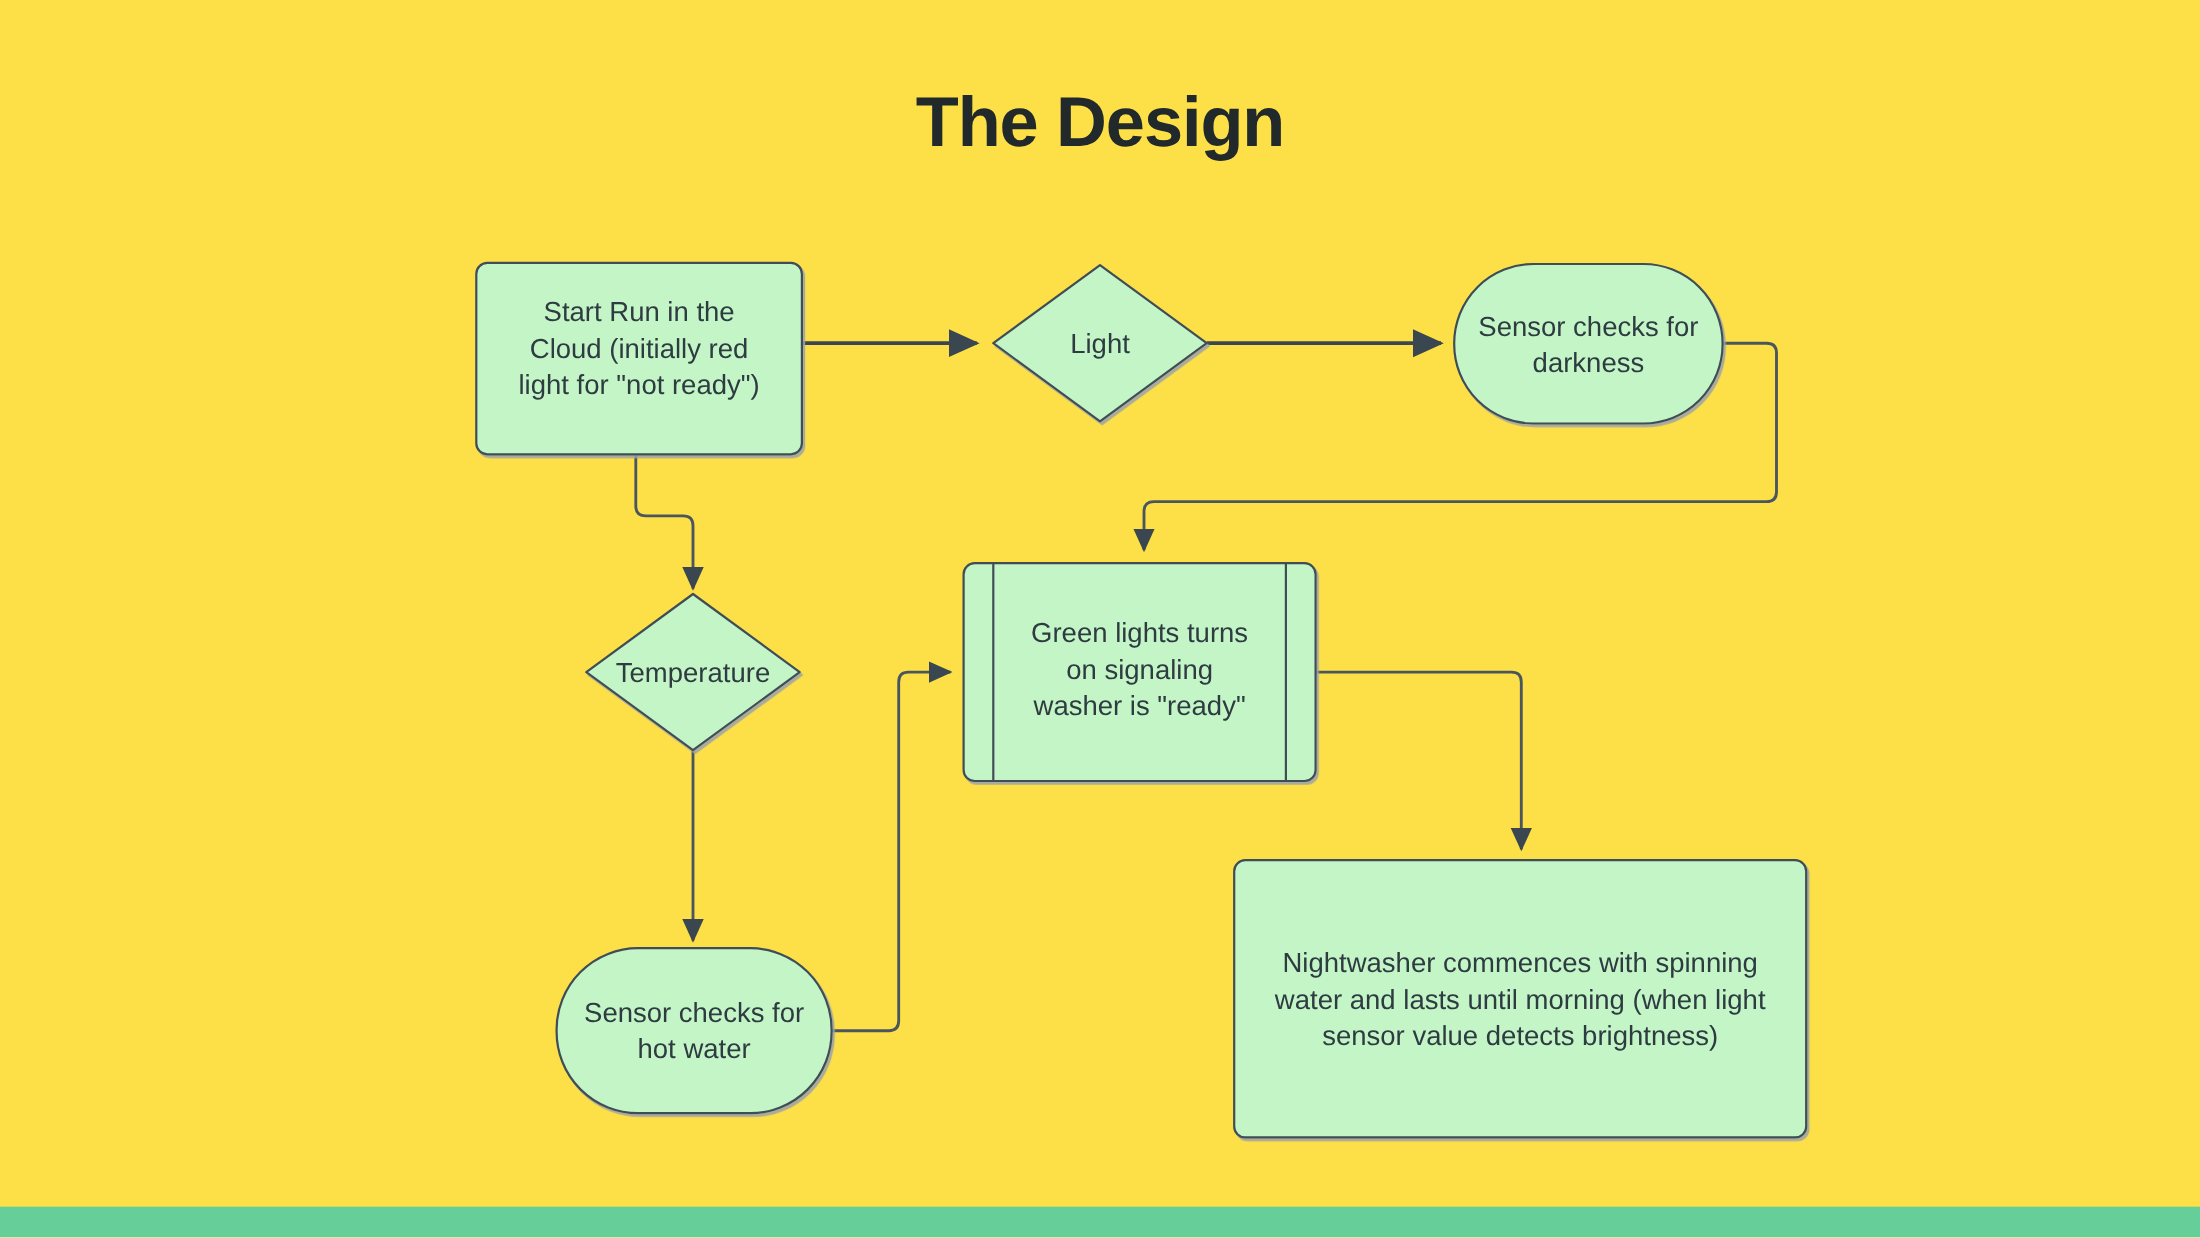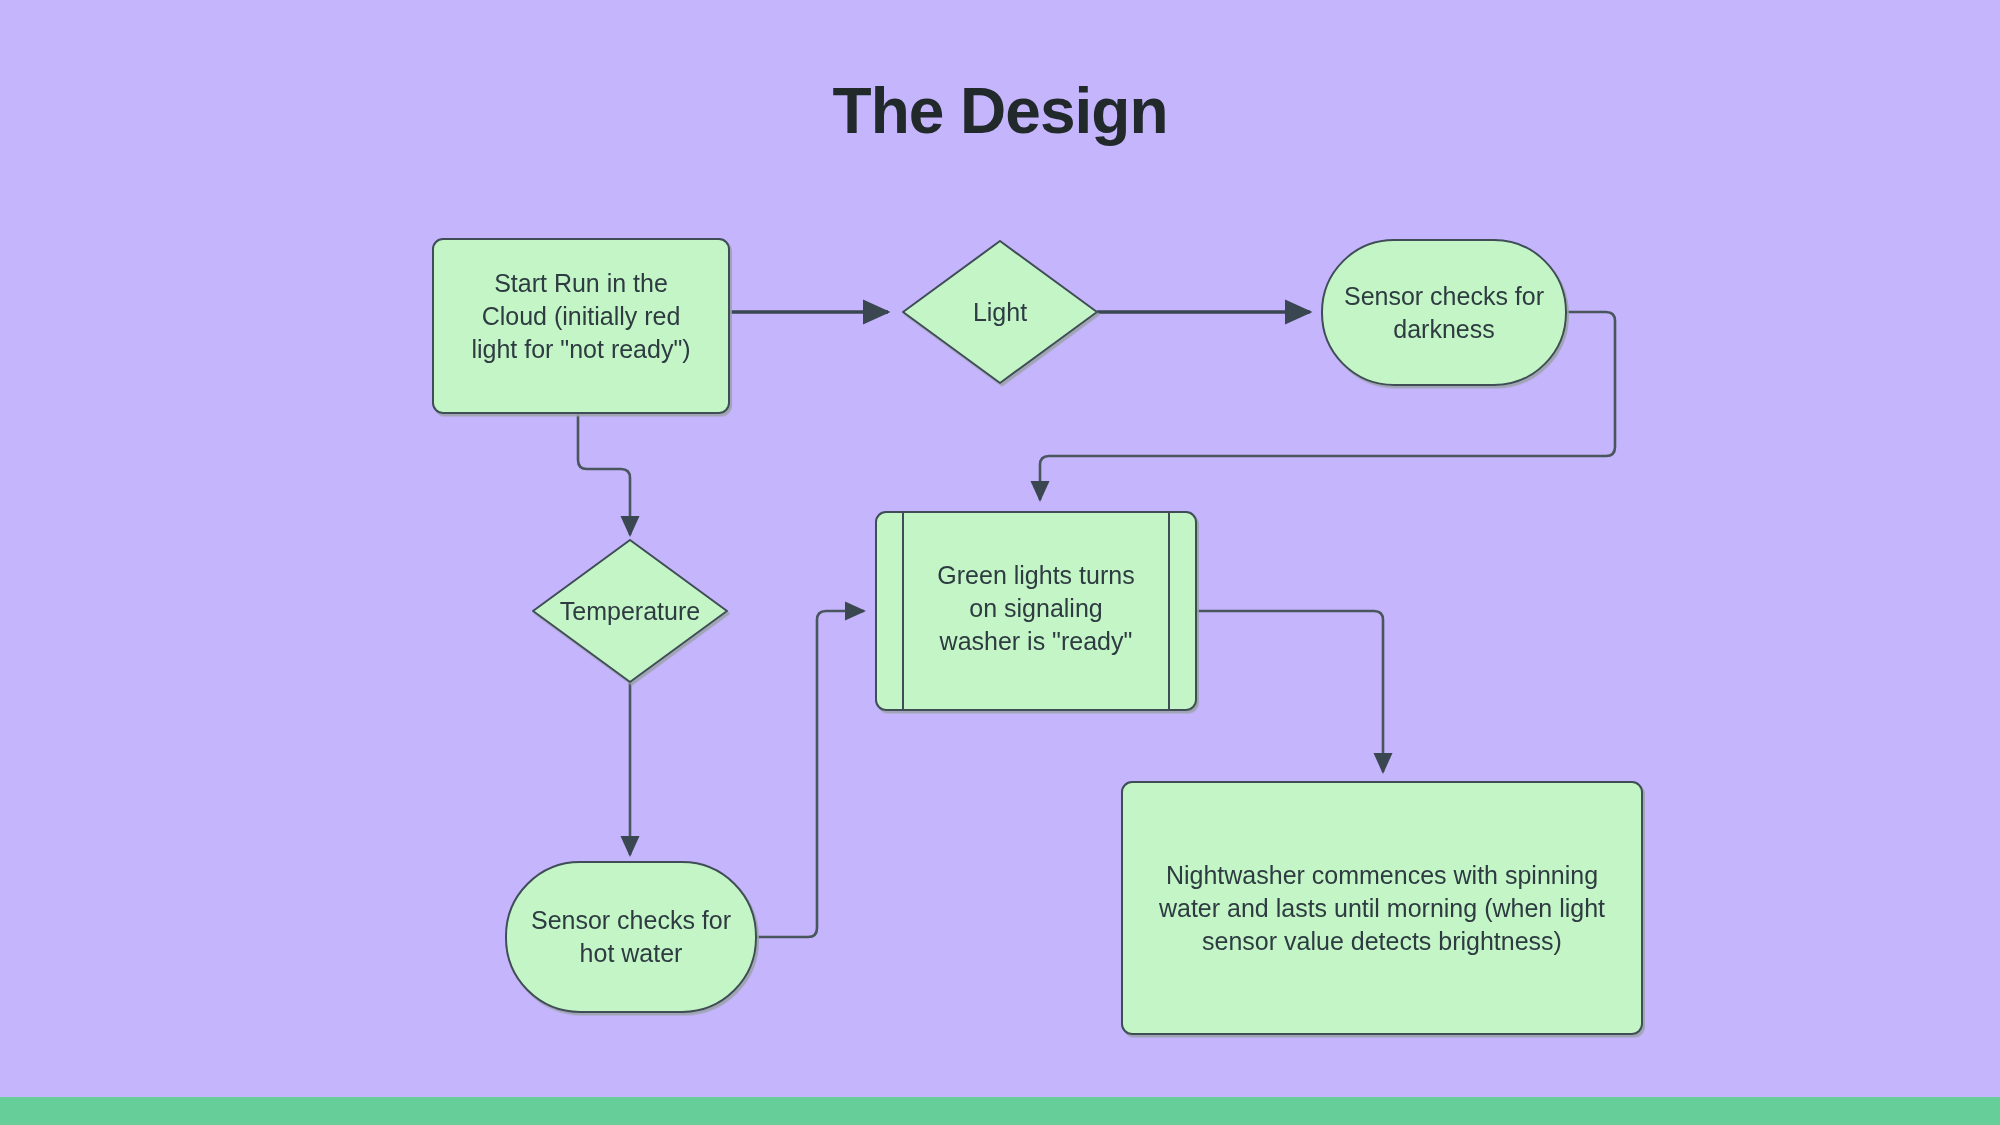--- a/index.html
+++ b/index.html
@@ -10,21 +10,21 @@
   body {
     width: 2000px;
     height: 1125px;
     position: relative;
     overflow: hidden;
     font-family: "Liberation Sans", sans-serif;
   }
   #slide {
     position: absolute;
     inset: 0;
-    background: #c4b5fd;
+    background: #fde047;
     padding-left: 36px;
   }
   #slide-title {
     position: absolute;
     top: 78px;
     left: 0;
     width: 2000px;
     text-align: center;
     font-family: "Liberation Sans", sans-serif;
     font-weight: bold;

